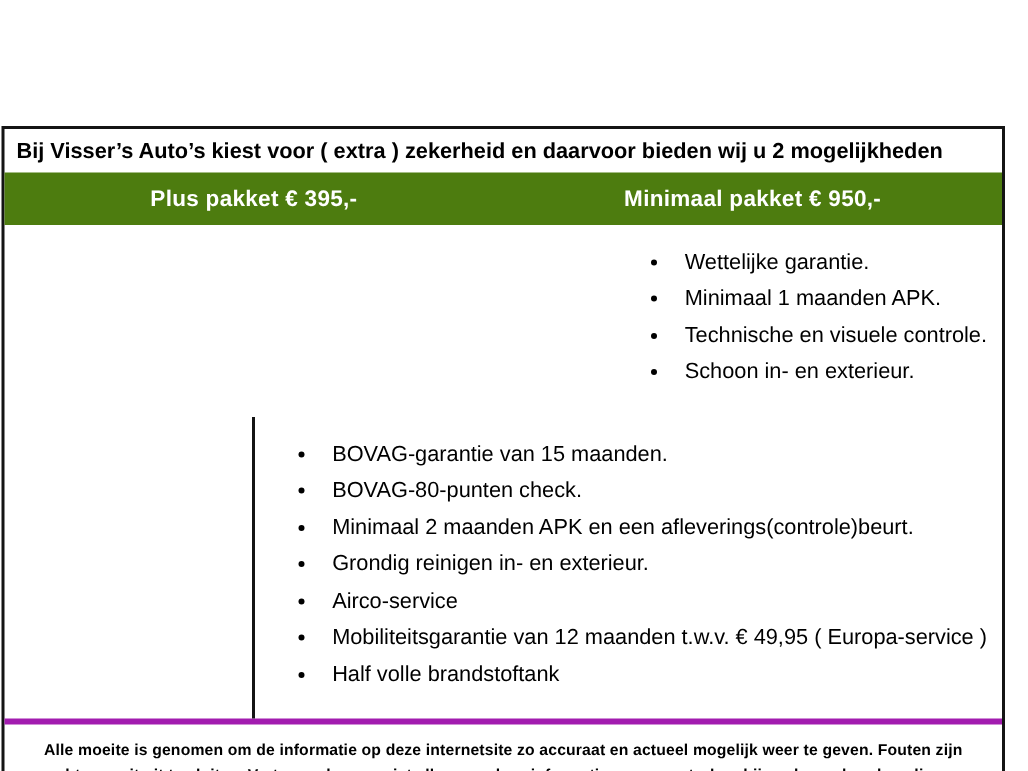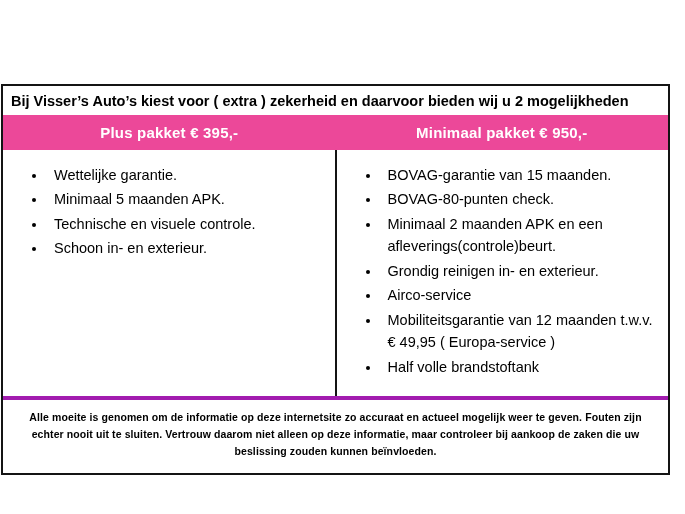--- a/index.html
+++ b/index.html
@@ -26,34 +26,35 @@
   }
   .title-row {
     padding: 7px 8px 6px 8px;
     font-size: 14.5px;
     font-weight: bold;
     white-space: nowrap;
     overflow: hidden;
   }
   .header-row {
     display: flex;
-    background: #ec4899;
+    background: #4d7c0f;
     color: #ffffff;
   }
   .pkg-header {
     flex: 1;
     text-align: center;
     font-weight: bold;
     font-size: 15px;
     padding: 9px 4px;
     letter-spacing: 0.2px;
   }
   .content-row {
     display: flex;
-    align-items: flex-start;
+    align-items: flex-end;
+    flex-direction: column;
   }
   .col {
     flex: 1;
     box-sizing: border-box;
     padding: 14px 10px 16px 12px;
   }
   .col.right {
     border-left: 2px solid #141414;
   }
   ul.features {
@@ -86,21 +87,21 @@
 
   <div class="header-row">
     <div class="pkg-header">Plus pakket  € 395,-</div>
     <div class="pkg-header">Minimaal pakket € 950,-</div>
   </div>
 
   <div class="content-row">
     <div class="col left">
       <ul class="features">
           <li>Wettelijke garantie.</li>
-          <li>Minimaal 5 maanden APK.</li>
+          <li>Minimaal 1 maanden APK.</li>
           <li>Technische en visuele controle.</li>
           <li>Schoon in- en exterieur.</li>
         </ul>
     </div>
     <div class="col right">
       <ul class="features">
           <li>BOVAG-garantie van 15 maanden.</li>
           <li>BOVAG-80-punten check.</li>
           <li>Minimaal 2 maanden APK en een afleverings(controle)beurt.</li>
           <li>Grondig reinigen in- en exterieur.</li>

